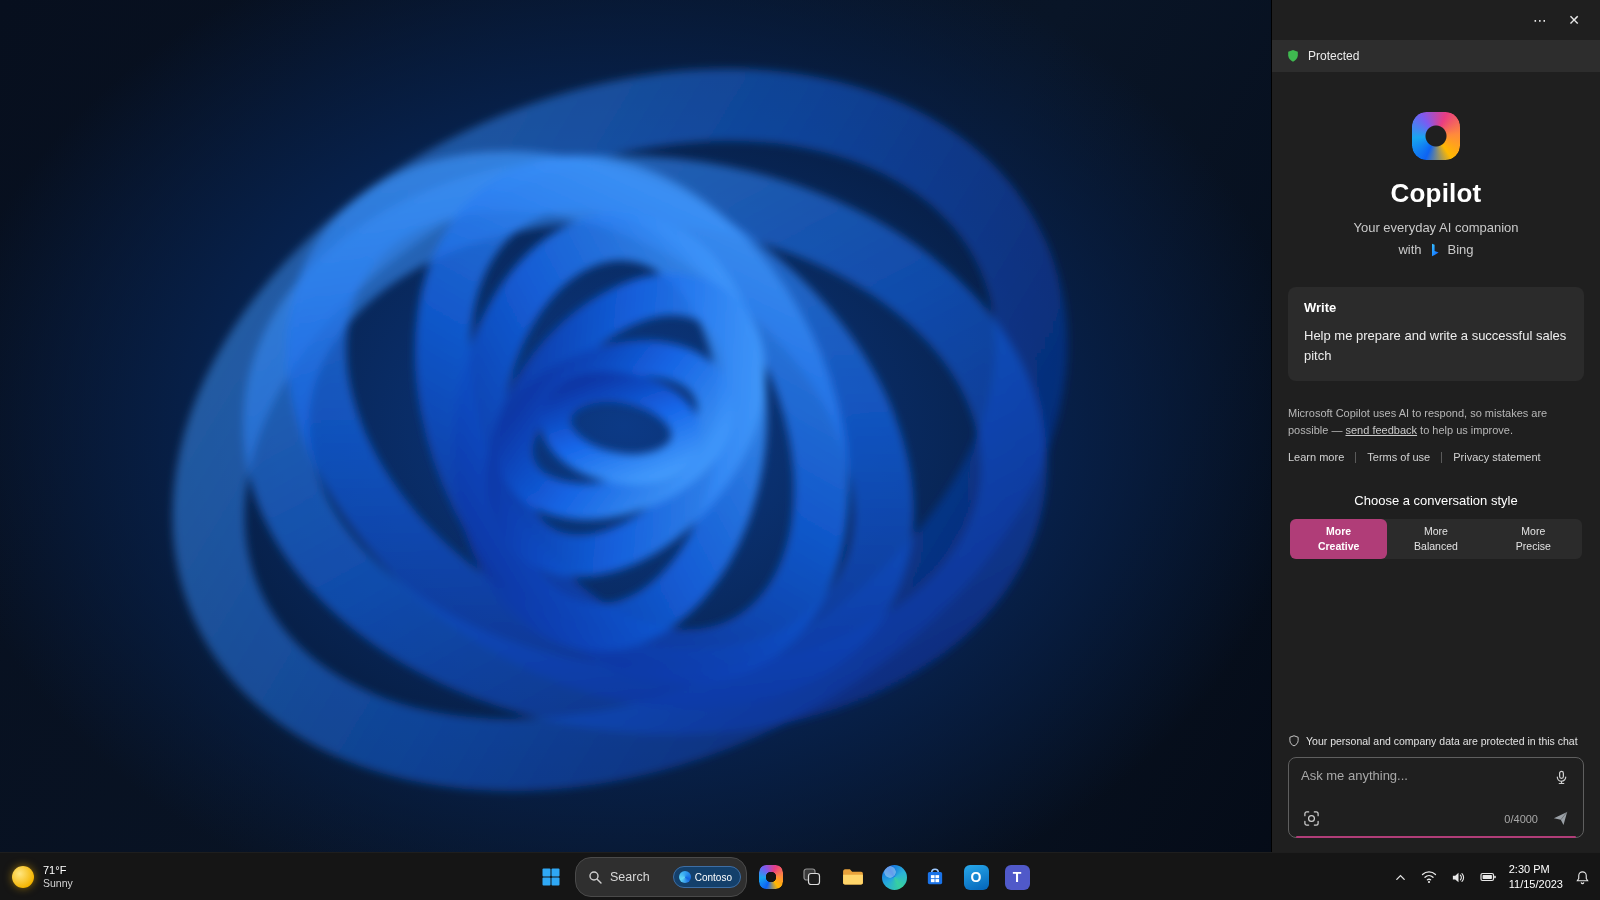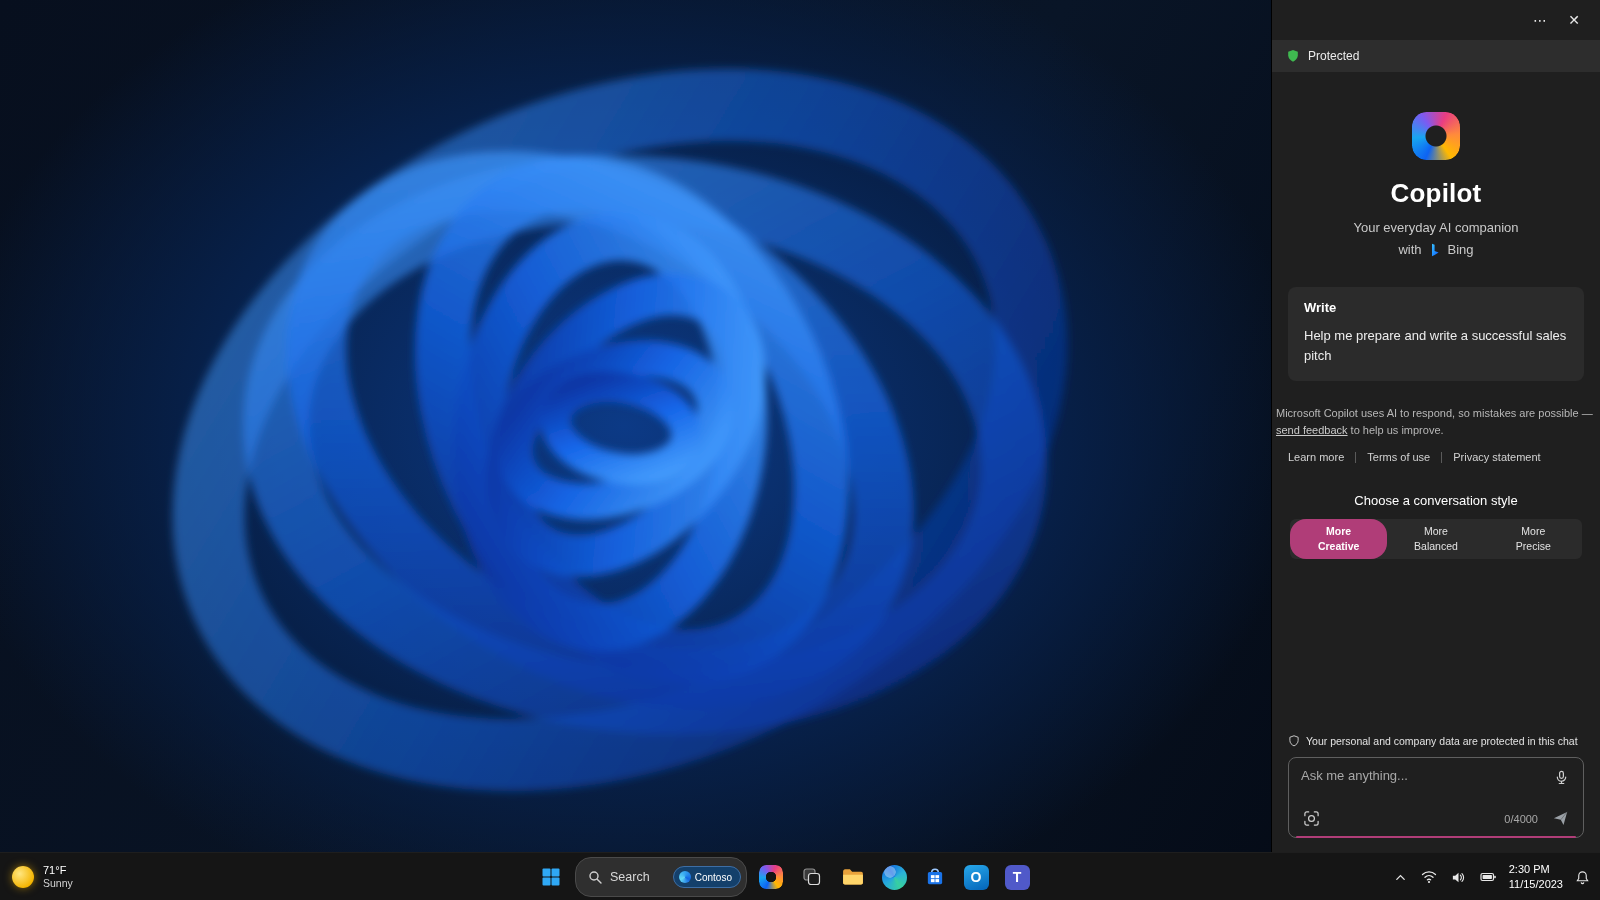--- a/index.html
+++ b/index.html
@@ -53,31 +53,31 @@
   .hero-title{font-size:26px;font-weight:700;margin-top:18px;letter-spacing:.2px}
   .hero-sub{font-size:13px;color:#c9c9c9;margin-top:11px}
   .hero-bing{font-size:13px;color:#c9c9c9;margin-top:7px;display:flex;justify-content:center;align-items:center;gap:6px}
 
   .card{background:var(--card-bg);border-radius:8px;margin:0 16px;padding:13px 16px 15px;cursor:pointer}
   .card.first{margin-top:30px}
   .card + .card{margin-top:16px}
   .card-title{font-size:13px;font-weight:700}
   .card-desc{font-size:13px;color:#ededed;line-height:1.55;margin-top:11px}
 
-  .disclaimer{font-size:11px;color:#b7b7b7;line-height:1.55;margin:24px 4px 0}
+  .disclaimer{font-size:11px;color:#b7b7b7;line-height:1.55;margin:24px 16px 0}
   .disclaimer a{color:#c9c9c9;text-decoration:underline;cursor:pointer}
 
   .links-row{display:flex;align-items:center;margin:12px 16px 0;font-size:11px}
   .links-row a{color:#d2d2d2;text-decoration:none;cursor:pointer}
   .links-row .divider{width:0;height:11px;border-left:1px solid #5a5a5a;margin:0 11px}
 
   .style-heading{text-align:center;font-size:13px;margin-top:30px;color:#fff}
   .style-tabs{display:flex;margin:11px 18px 0;background:var(--card-bg);border-radius:6px}
   .style-tab{flex:1;border:0;background:transparent;color:#e2e2e2;font-family:inherit;
-    font-size:10.5px;line-height:1.35;padding:5px 0 6px;text-align:center;cursor:pointer;border-radius:16px}
+    font-size:10.5px;line-height:1.35;padding:5px 0 6px;text-align:center;cursor:pointer;border-radius:6px}
   .style-tab.selected{background:var(--accent);color:#fff;font-weight:700}
 
   .panel-bottom{margin-top:auto;padding:0 16px 14px}
   .privacy-note{display:flex;align-items:center;gap:6px;font-size:10.5px;color:#e2e2e2;margin-bottom:10px}
   .input-box{position:relative;border:1px solid #5f5f5f;border-radius:8px;padding:10px 12px 8px;background:var(--panel-bg)}
   .input-box::after{content:"";position:absolute;left:7px;right:7px;bottom:-1px;height:2px;background:var(--accent);border-radius:2px}
   .input-top{display:flex;align-items:flex-start}
   .input-top textarea{flex:1;background:transparent;border:0;outline:0;resize:none;color:#fff;
     font-size:13px;font-family:inherit;height:36px;padding:0}
   .input-top textarea::placeholder{color:#a8a8a8}

